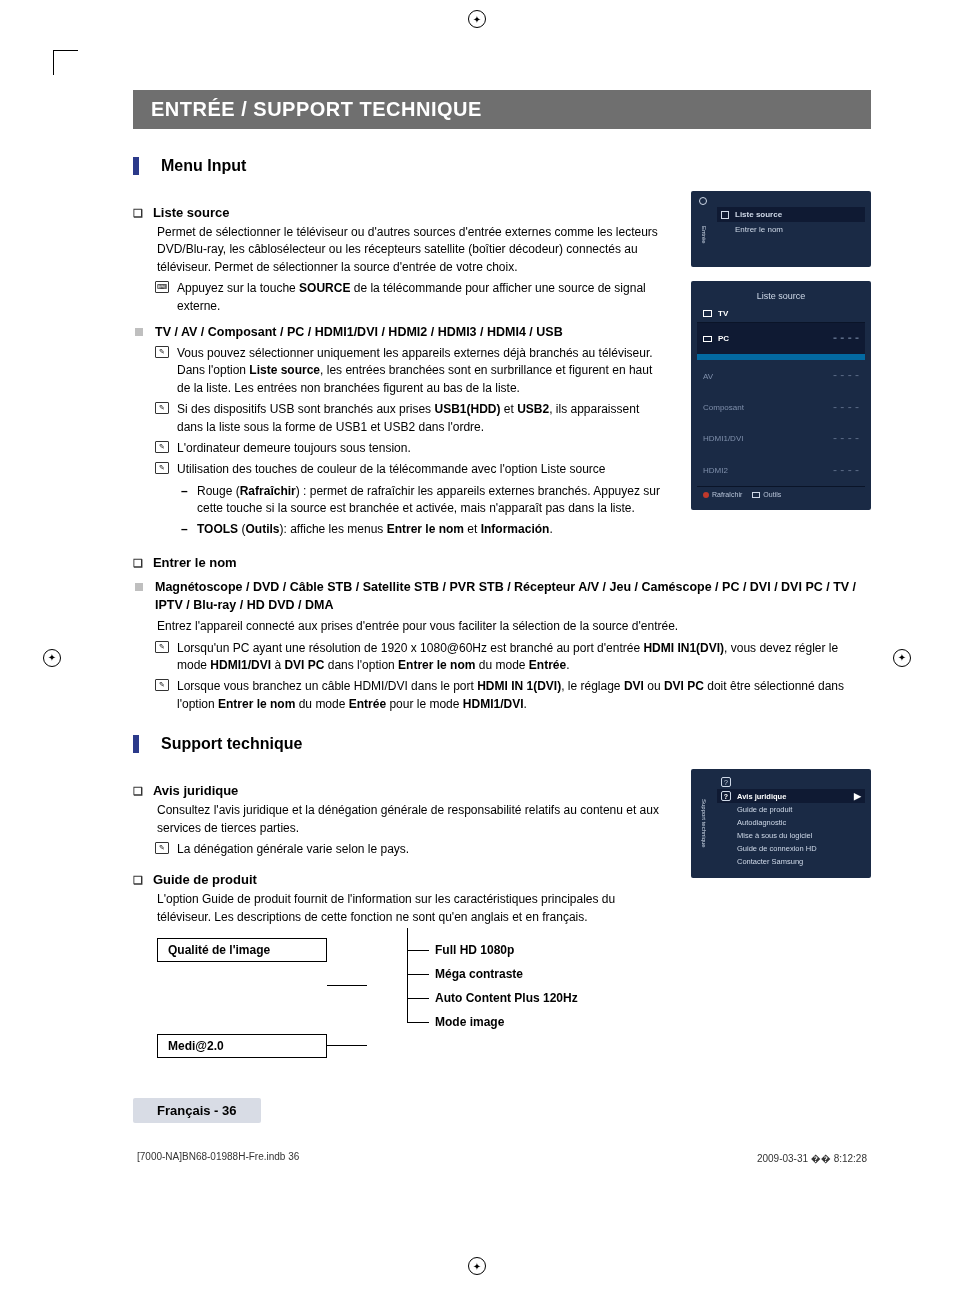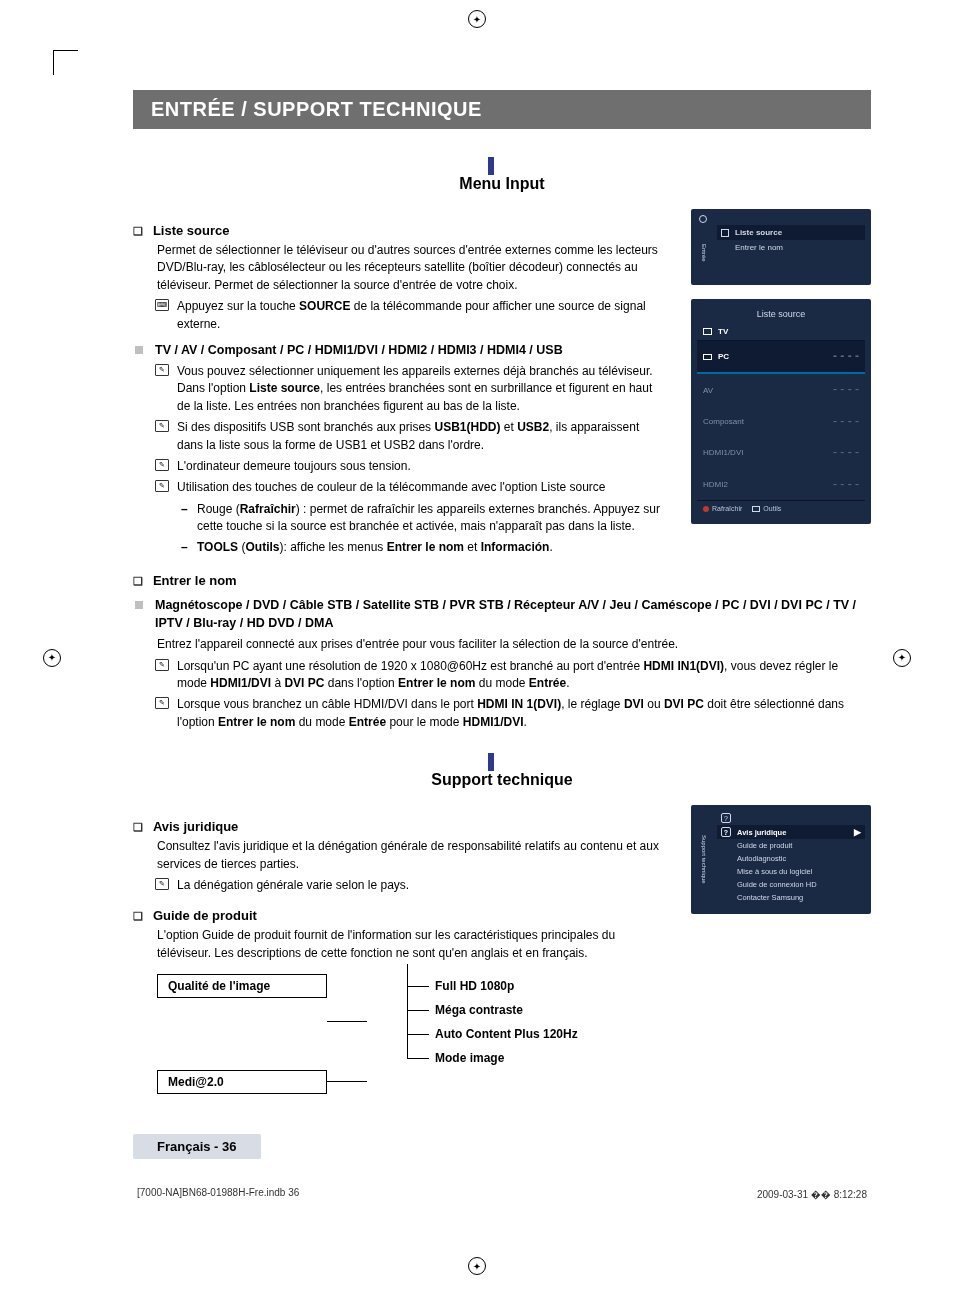--- a/index.html
+++ b/index.html
@@ -44,21 +44,20 @@
     padding: 8px 18px;
     letter-spacing: 0.5px;
     margin-bottom: 28px;
   }
   .section-head {
     display: flex;
     align-items: center;
     font-size: 16px;
     font-weight: bold;
     margin: 22px 0 16px 0;
-    flex-direction: column;
   }
   .section-head .bluebar {
     display: inline-block;
     width: 6px;
     height: 18px;
     background: #2b3a8a;
     margin-right: 22px;
   }
   .two-col {
     display: flex;
@@ -140,21 +139,21 @@
   .screenshot .menu .row .sq {
     display:inline-block; width:8px; height:8px; border:1px solid #cfd9e8;
   }
   .screenshot.src2 { padding-bottom: 8px; }
   .src2 .title { text-align:center; font-size:9px; padding:4px 0; }
   .src2 .list .row { display:flex; justify-content:space-between; padding:4px 6px; font-size:8px; color:#7f8fab;}
   .src2 .list .row .l { display:flex; gap:6px; align-items:center; }
   .src2 .list .row .dash { padding:0; color:#5a6a85; }
   .src2 .list .row .dash::before{ content:none;}
   .src2 .list .row.white { color:#fff; font-weight:bold; }
-  .src2 .list .row.pc { background:#0f1a33; border-top:1px solid #0a1428; border-bottom:2px solid #0369a1;}
+  .src2 .list .row.pc { background:#0f1a33; border-top:1px solid #0a1428; border-bottom:6px solid #0369a1;}
   .src2 .footer { display:flex; gap:10px; font-size:7px; padding:4px 6px; color:#b8c4d8; border-top:1px solid #0a1428;}
   .src2 .footer .red { display:inline-block; width:6px; height:6px; background:#c0392b; border-radius:50%; margin-right:3px; vertical-align:middle;}
   .support-shot { background:#1a2a45; width:180px; border-radius:2px; padding:6px 6px 10px 6px; position:relative; color:#cfd9e8; font-size:8px;}
   .support-shot .vtab {
     position: absolute; left: 4px; top: 6px; bottom: 6px;
     width: 12px;
     writing-mode: vertical-rl;
     text-orientation: mixed;
     font-size: 6px;
     text-align: center;

